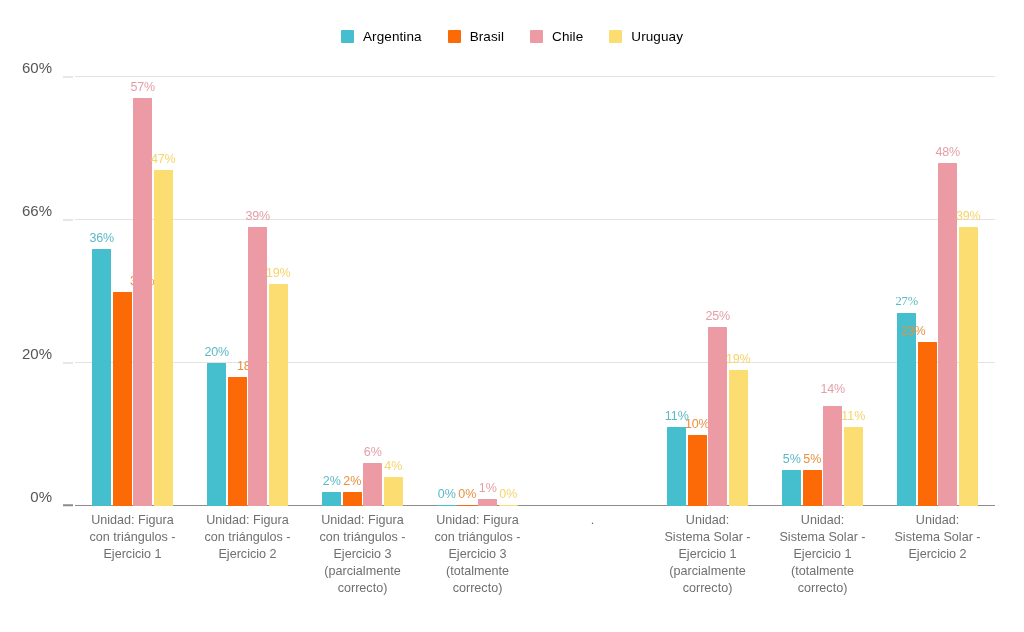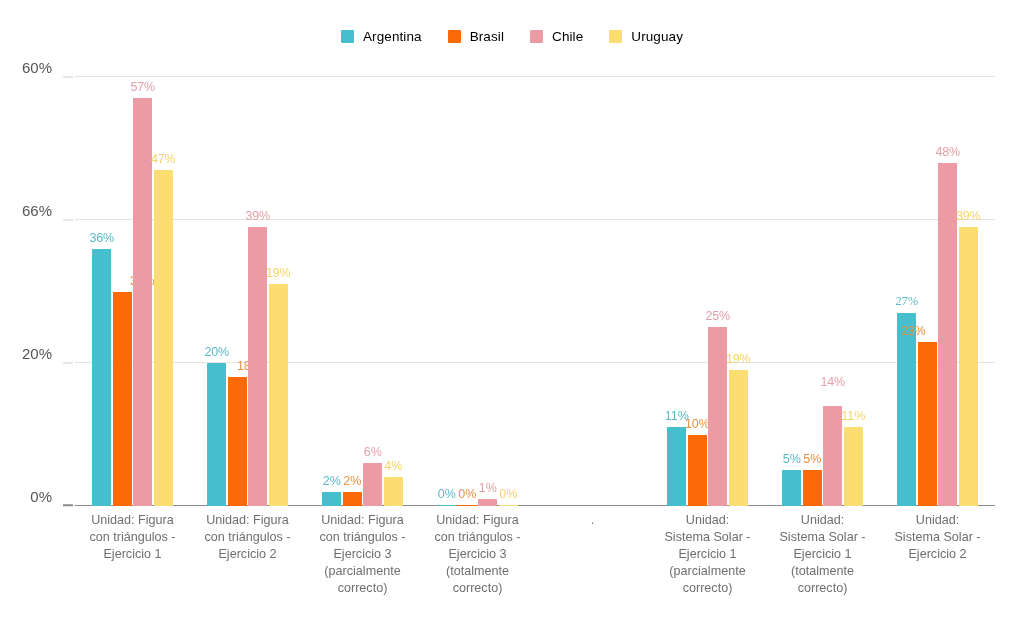--- a/index.html
+++ b/index.html
@@ -226,21 +226,21 @@
         <div class="bar-label" style="left: 50.5px; bottom: 182.75px; color: rgb(227, 160, 168);">25%</div>
         <div class="bar" title="Uruguay: 19%" style="left: 61.5px; height: 135.85px; background: rgb(251, 221, 114);"></div>
         <div class="bar-label" style="left: 71px; bottom: 139.85px; color: rgb(246, 212, 105);">19%</div>
       </div>
       <div class="group" style="left: 707.25px; width: 80.5px;">
         <div class="bar" title="Argentina: 5%" style="left: 0px; height: 35.75px; background: rgb(69, 191, 206);"></div>
         <div class="bar-label" style="left: 9.5px; bottom: 39.75px; color: rgb(92, 185, 198);">5%</div>
         <div class="bar" title="Brasil: 5%" style="left: 20.5px; height: 35.75px; background: rgb(252, 106, 8);"></div>
         <div class="bar-label" style="left: 30px; bottom: 39.75px; color: rgb(232, 145, 63);">5%</div>
         <div class="bar" title="Chile: 14%" style="left: 41px; height: 100.1px; background: rgb(236, 155, 164);"></div>
-        <div class="bar-label" style="left: 50.5px; bottom: 117px; color: rgb(227, 160, 168);">14%</div>
+        <div class="bar-label" style="left: 50.5px; bottom: 110px; color: rgb(227, 160, 168);">14%</div>
         <div class="bar" title="Uruguay: 11%" style="left: 61.5px; height: 78.65px; background: rgb(251, 221, 114);"></div>
         <div class="bar-label" style="left: 71px; bottom: 82.65px; color: rgb(246, 212, 105);">11%</div>
       </div>
       <div class="group" style="left: 822.25px; width: 80.5px;">
         <div class="bar" title="Argentina: 27%" style="left: 0px; height: 193.05px; background: rgb(69, 191, 206);"></div>
         <div class="bar-label" style="left: 9.5px; bottom: 197.05px; color: rgb(92, 185, 198); font-family: Liberation Serif, serif;">27%</div>
         <div class="bar" title="Brasil: 23%" style="left: 20.5px; height: 164.45px; background: rgb(252, 106, 8);"></div>
         <div class="bar-label" style="left: 16px; bottom: 168.45px; color: rgb(232, 145, 63);">23%</div>
         <div class="bar" title="Chile: 48%" style="left: 41px; height: 343.2px; background: rgb(236, 155, 164);"></div>
         <div class="bar-label" style="left: 50.5px; bottom: 347.2px; color: rgb(227, 160, 168);">48%</div>

